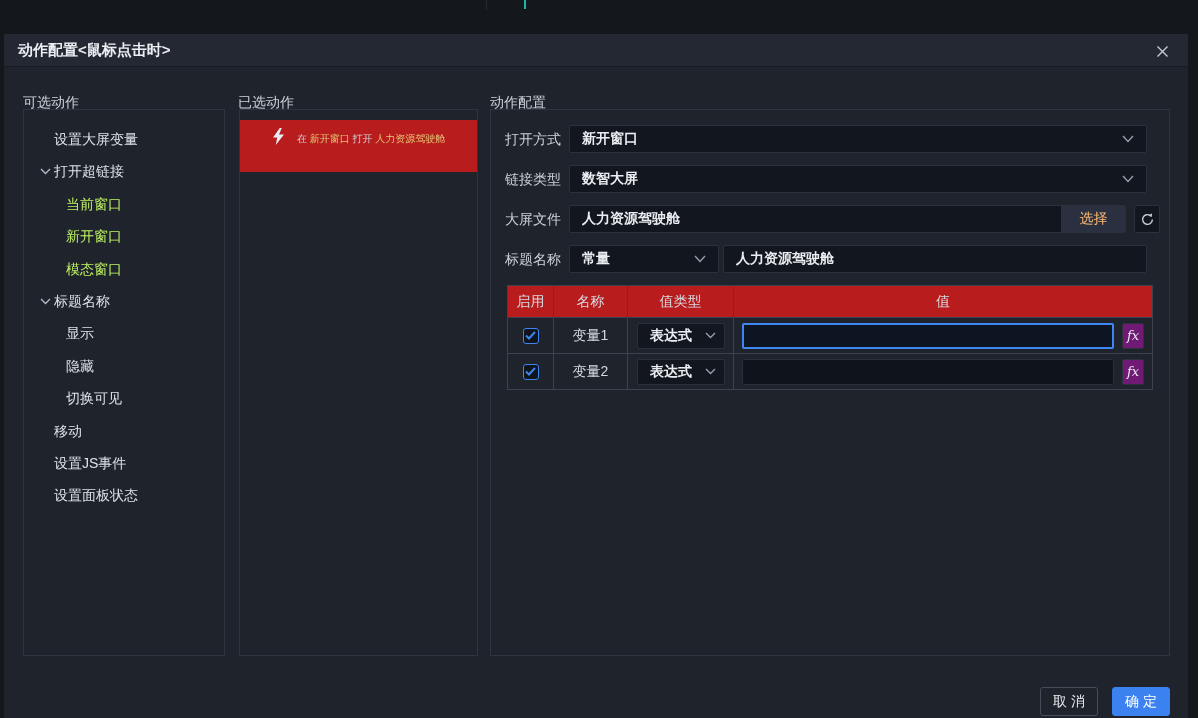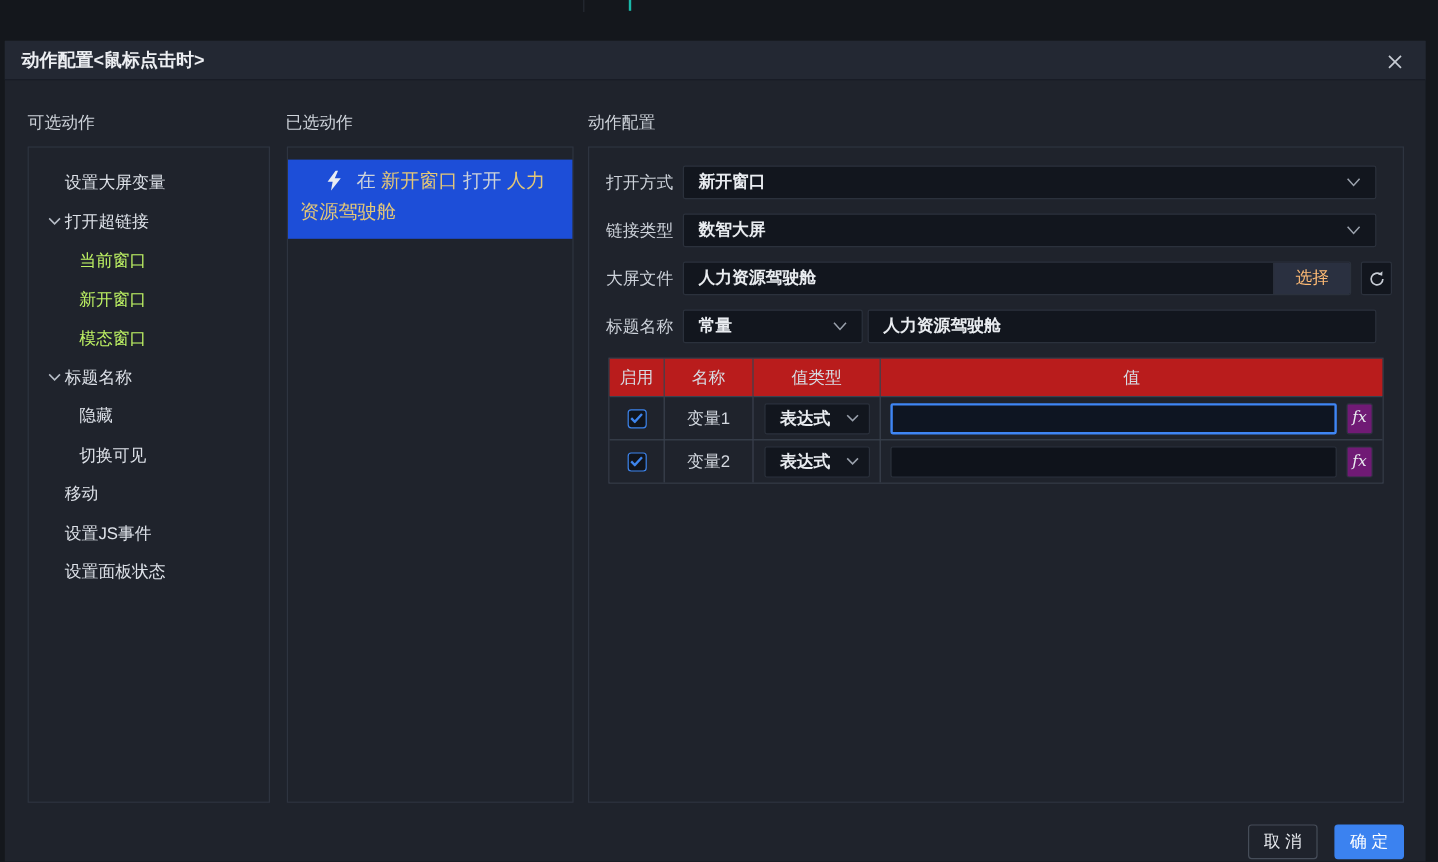--- a/index.html
+++ b/index.html
@@ -24,35 +24,35 @@
     position:absolute; left:0; top:0; right:0; height:33px;
     background:#232833; border-bottom:1px solid #171b23;
     display:flex; align-items:center; padding:0 14px;
   }
   .title { font-size:15px; font-weight:bold; color:#eceef2; }
   .close-btn {
     position:absolute; right:14px; top:5px; width:24px; height:24px;
     display:flex; align-items:center; justify-content:center; cursor:pointer;
   }
   .sec-header { position:absolute; top:60px; font-size:14px; color:#ced3da; }
-  .panel-box { position:absolute; top:88px; height:547px; border:1px solid #2e3440; background:#1f232c; }
+  .panel-box { position:absolute; top:75px; height:547px; border:1px solid #2e3440; background:#1f232c; }
 
   
   .tree { padding-top:13px; }
   .tree-item { position:relative; height:32.4px; line-height:32.4px; font-size:14px; color:#dde1e8; cursor:pointer; white-space:nowrap; }
   .tree-item.lvl1 { padding-left:30px; }
   .tree-item.lvl2 { padding-left:42px; }
   .tree-item.disabled { color:#bef264; cursor:default; }
   .tree-caret { position:absolute; left:14px; top:0; width:14px; height:32.4px; display:flex; align-items:center; justify-content:center; }
 
   
   .sel-item {
     position:absolute; left:0; top:10px; width:100%; min-height:52px;
-    background:#1d4ed8; padding:6px 10px 8px 10px;
-    font-size:16px; line-height:26px; color:#ccd2da; cursor:pointer;
+    background:#b91c1c; padding:6px 10px 8px 10px;
+    font-size:10px; line-height:26px; color:#ccd2da; cursor:pointer;
   }
   .bolt { display:inline-block; width:13px; height:17px; margin:0 12px 0 22px; vertical-align:-3px; }
   .gold { color:#e2c678; }
 
   
   .form-row { position:absolute; left:0; height:28px; width:100%; }
   .form-label { position:absolute; left:14px; top:0; width:62px; line-height:28px; font-size:14px; color:#ccd1d9; }
   .ctl { background:#12161e; border:1px solid #2b313c; height:28px; border-radius:2px; }
   .select {
     position:absolute; top:0; display:flex; align-items:center;
@@ -153,20 +153,21 @@
         <div class="tree-item lvl2 disabled"><span>新开窗口</span></div>
         <div class="tree-item lvl2 disabled"><span>模态窗口</span></div>
         <div class="tree-item lvl1">
           <span class="tree-caret">
               <svg width="11" height="7" viewBox="0 0 11 7">
                 <polyline points="1,1 5.5,5.5 10,1" fill="none" stroke="#b7bdc7" stroke-width="1.3"></polyline>
               </svg>
             </span>
           <span>标题名称</span>
         </div>
+        <div class="tree-item lvl2"><span>显示</span></div>
         <div class="tree-item lvl2"><span>隐藏</span></div>
         <div class="tree-item lvl2"><span>切换可见</span></div>
         <div class="tree-item lvl1"><span>移动</span></div>
         <div class="tree-item lvl1"><span>设置JS事件</span></div>
         <div class="tree-item lvl1"><span>设置面板状态</span></div>
       </div>
     </div>
 
     <div class="panel-box" style="left:235px; width:239px;">
       <div class="sel-item">

